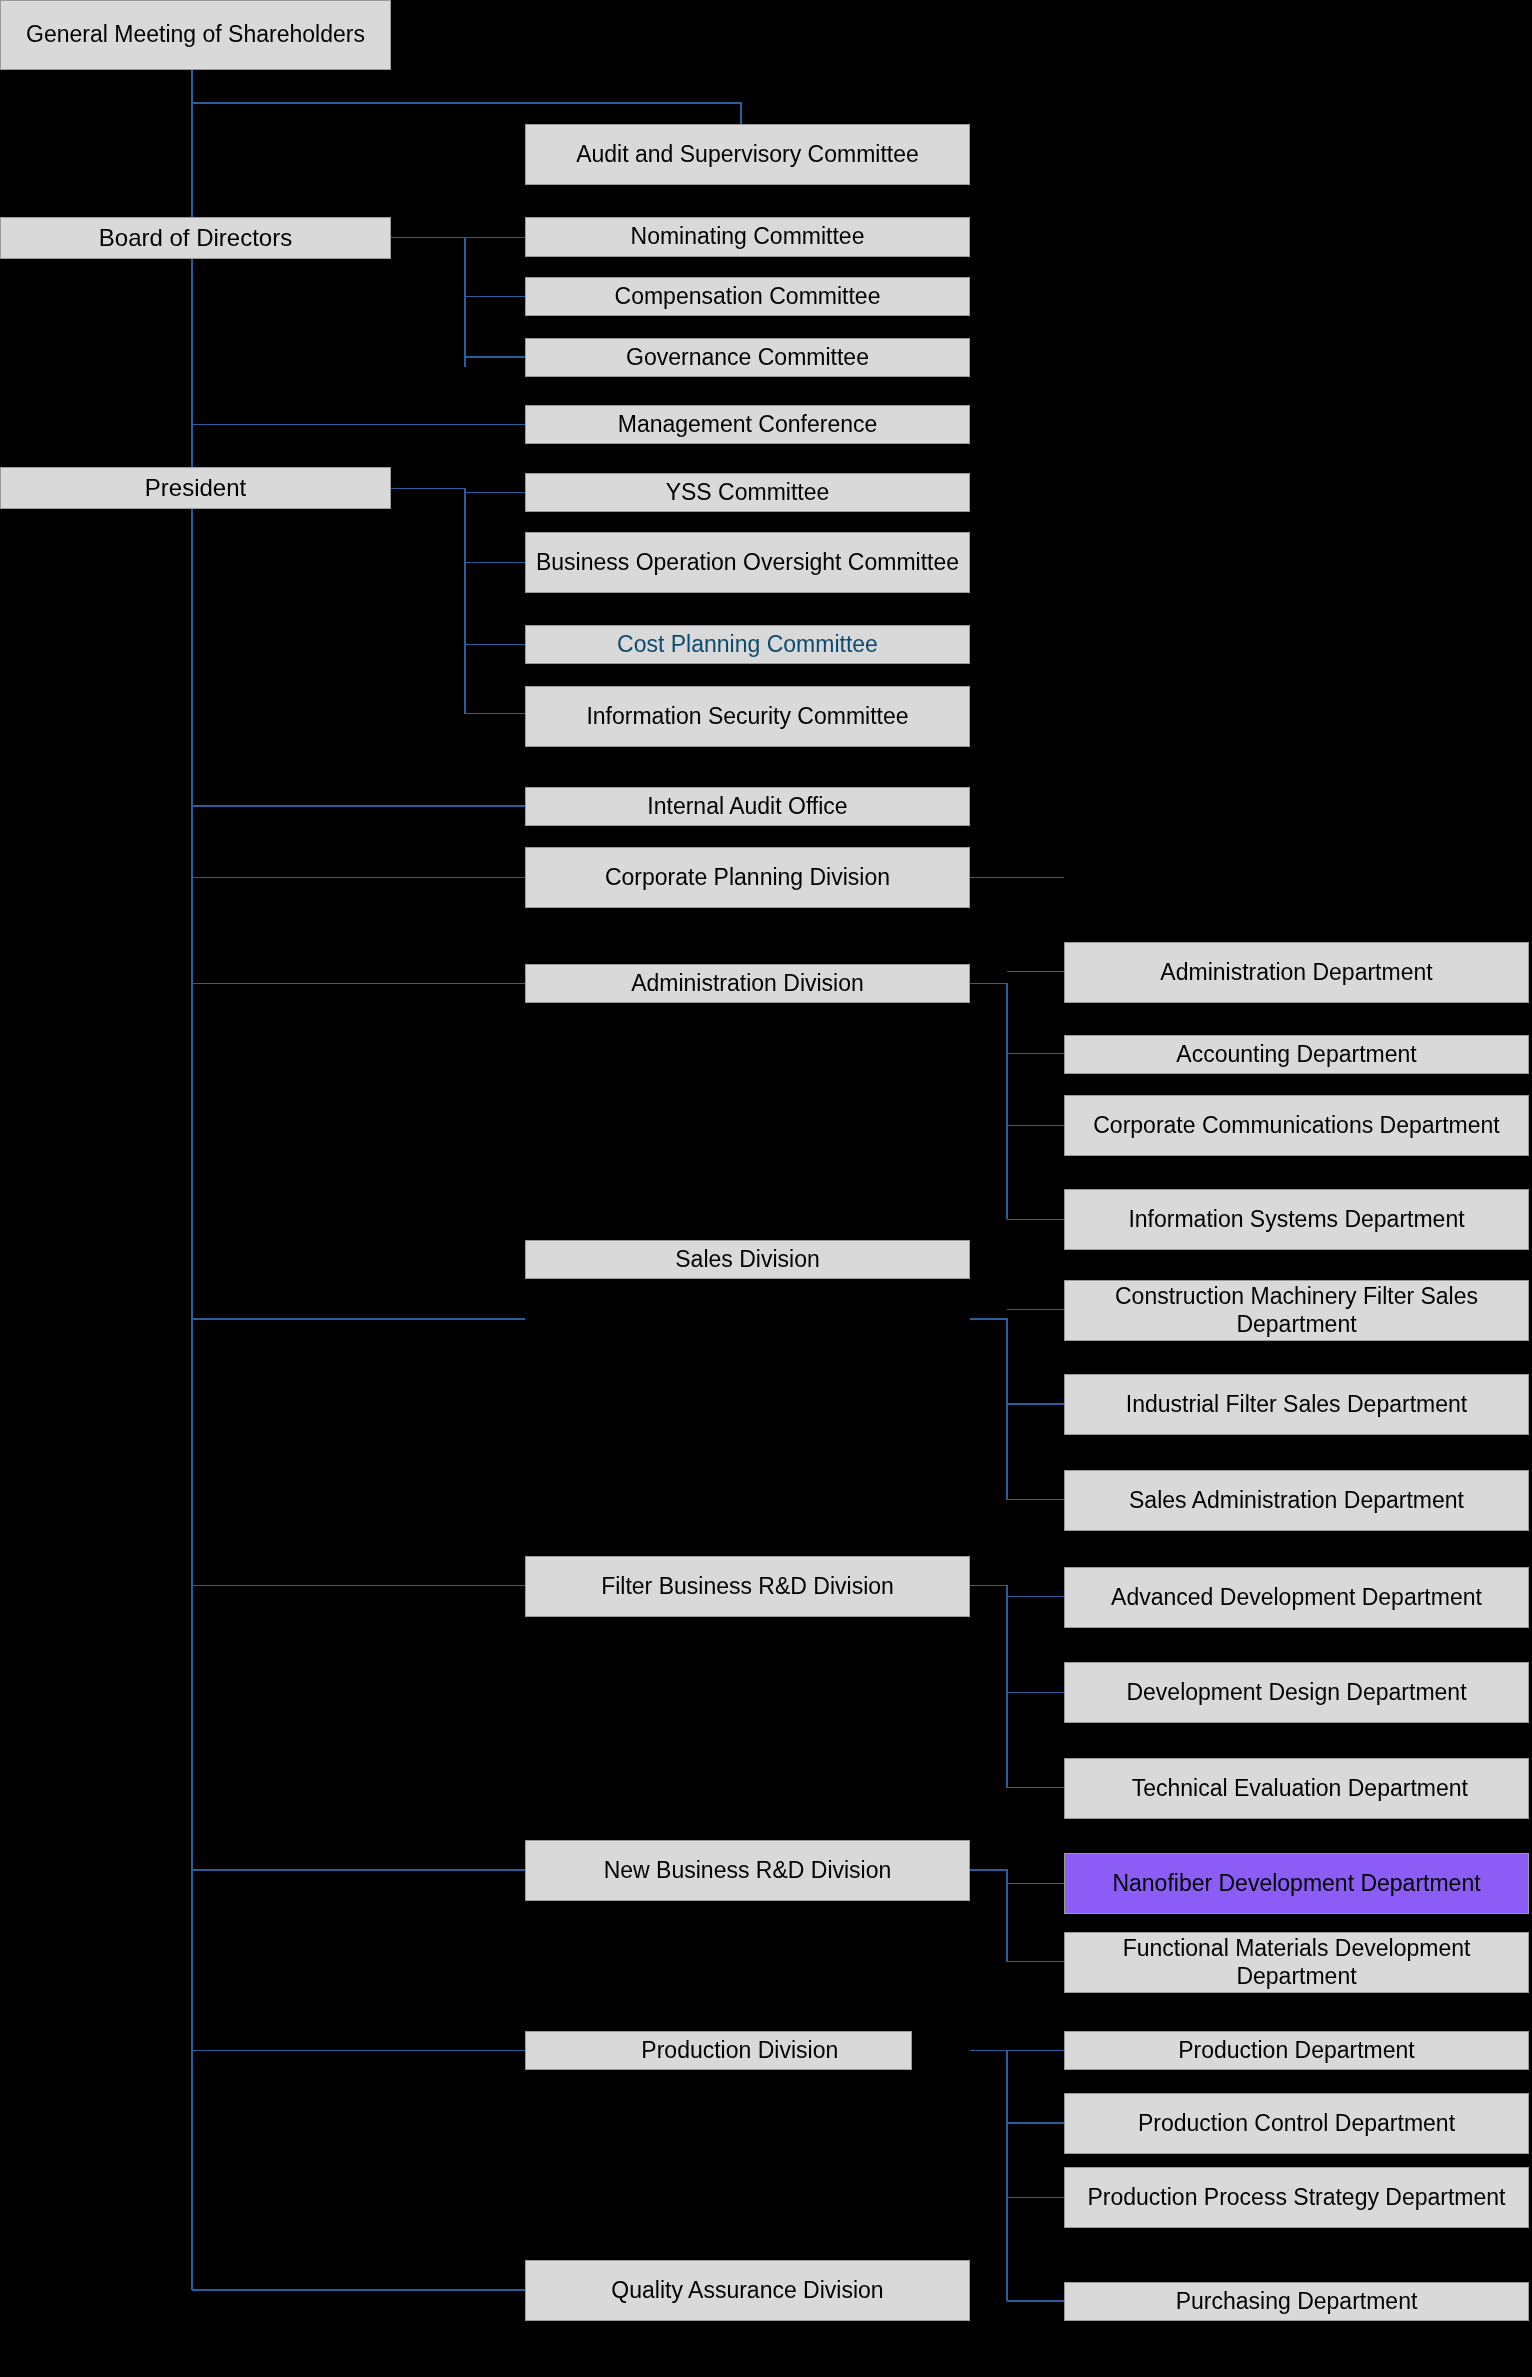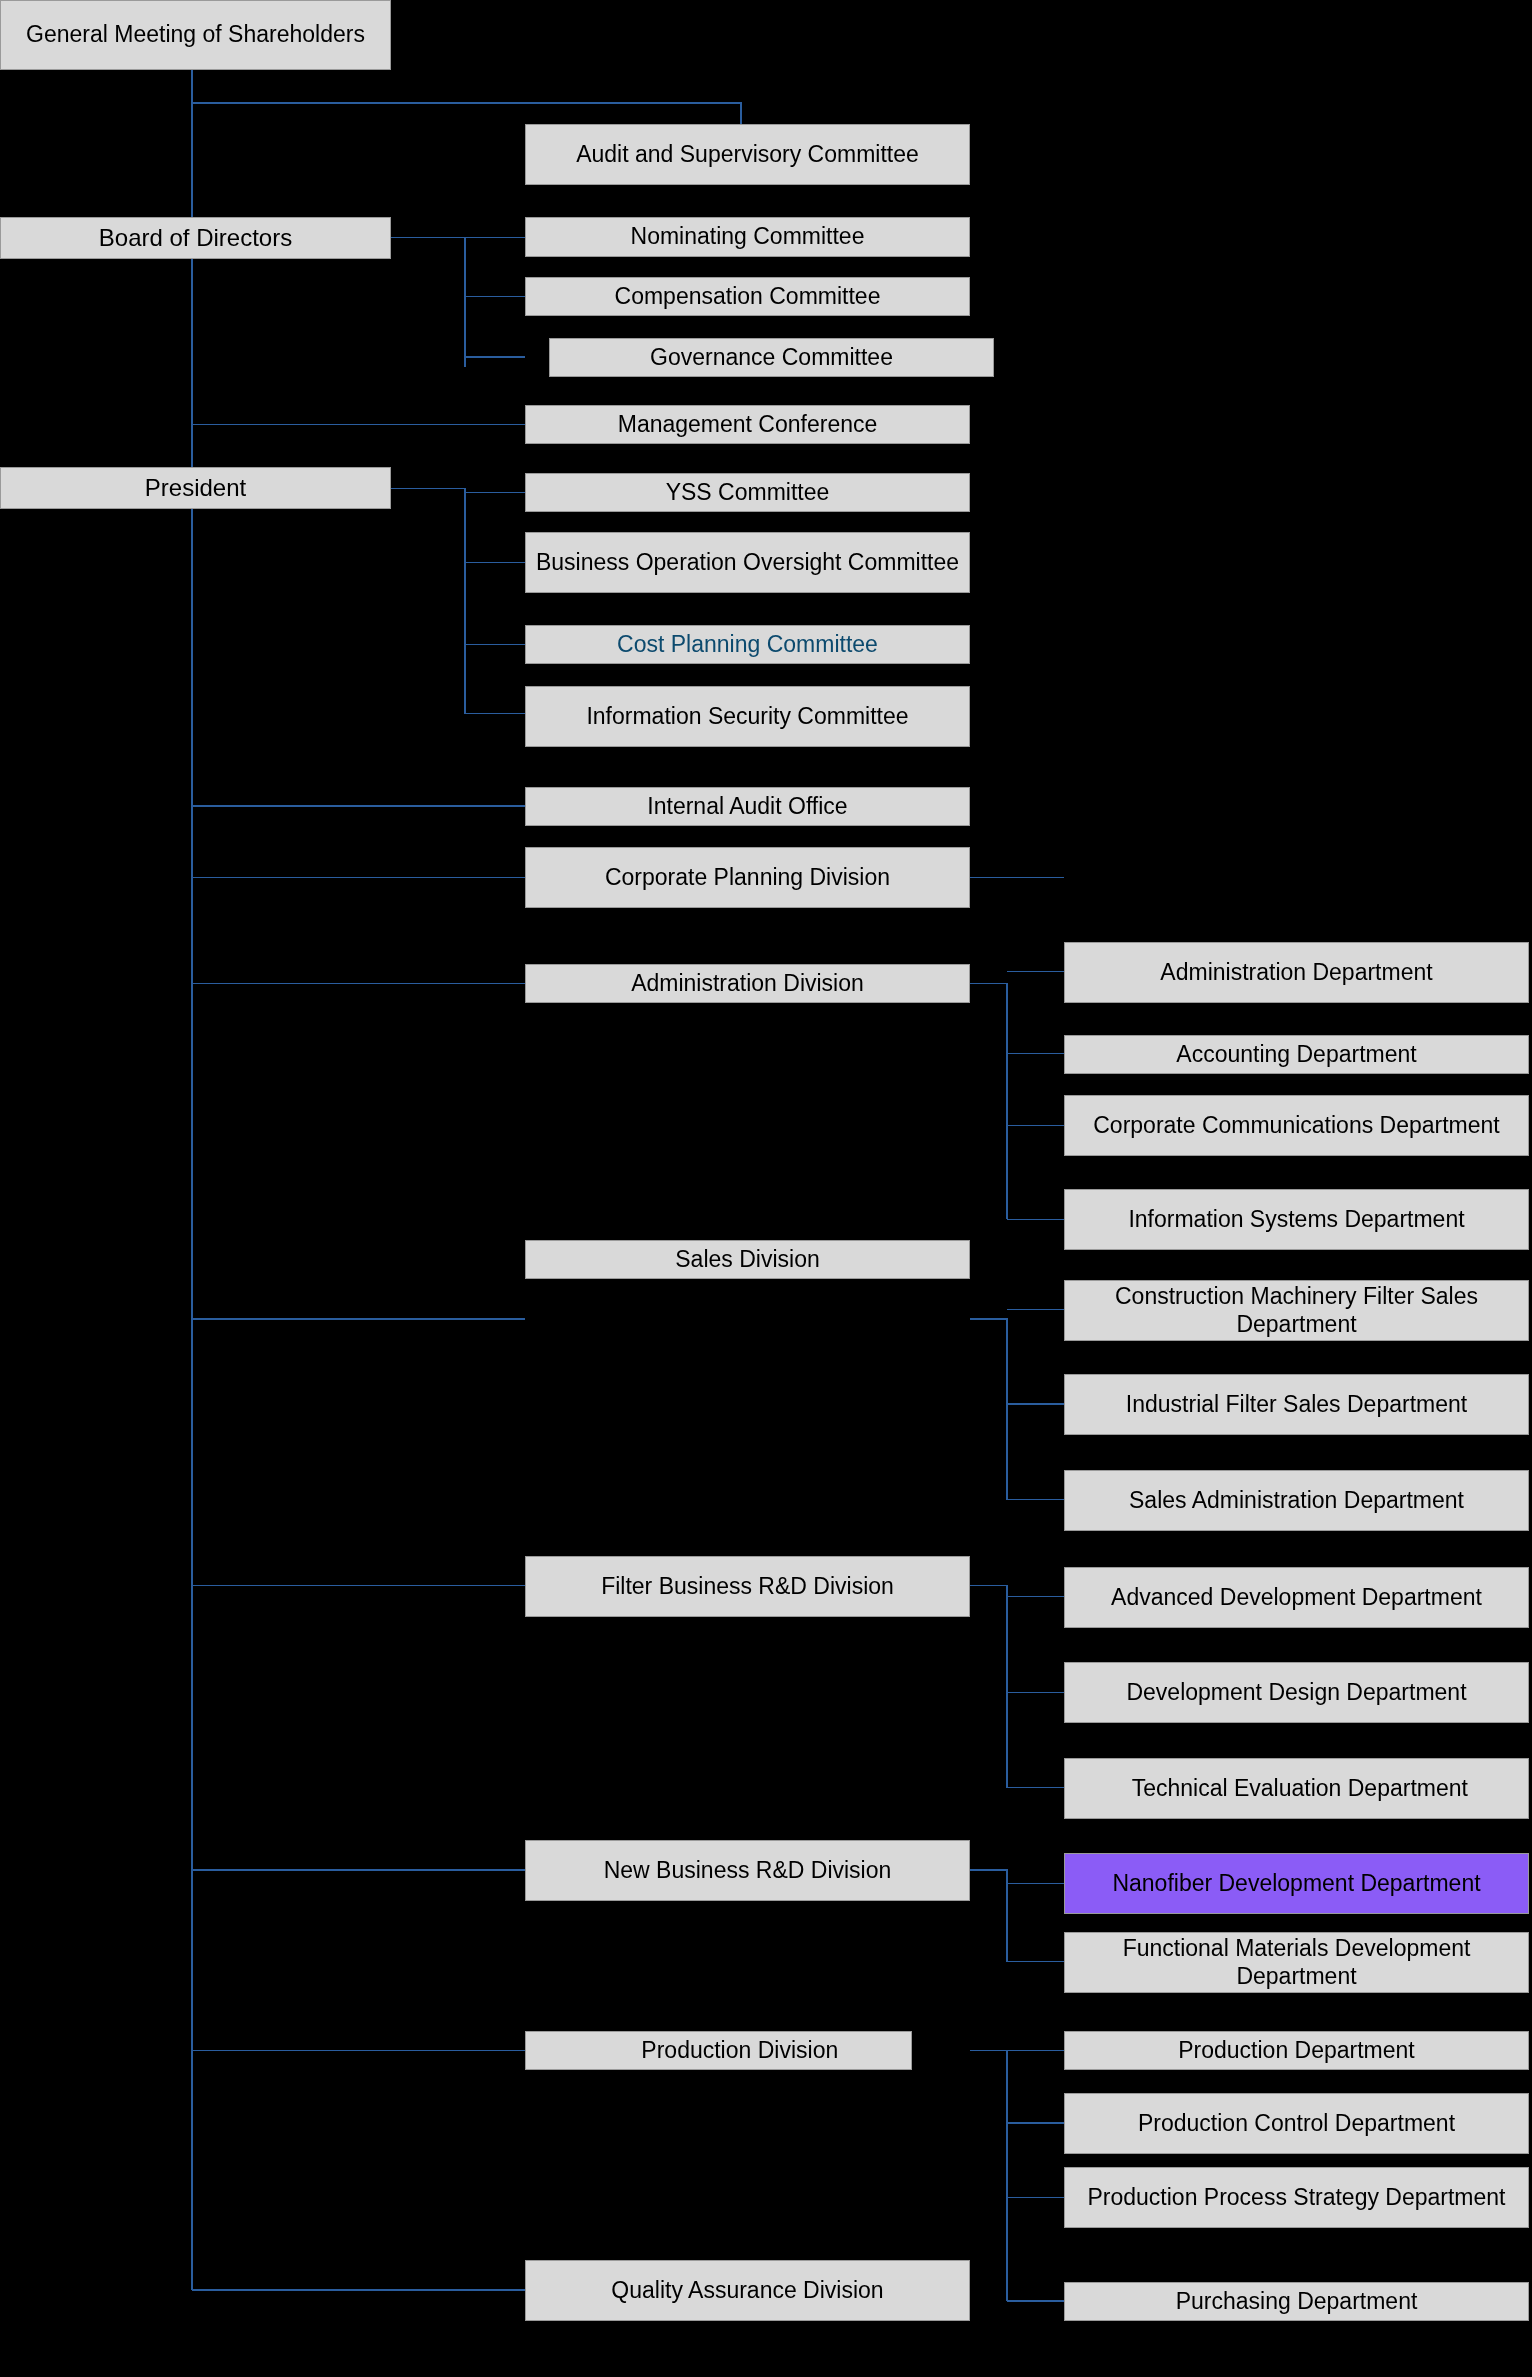--- a/index.html
+++ b/index.html
@@ -96,21 +96,21 @@
     </div>
     <div class="node" style="left: 525px; top: 124px; width: 445px; height: 61px; font-size: 23px; background: rgb(217, 217, 217); border-color: rgb(154, 154, 154); color: rgb(0, 0, 0);">
       <span>Audit and Supervisory Committee</span>
     </div>
     <div class="node" style="left: 525px; top: 217px; width: 445px; height: 40px; font-size: 23px; background: rgb(217, 217, 217); border-color: rgb(154, 154, 154); color: rgb(0, 0, 0);">
       <span>Nominating Committee</span>
     </div>
     <div class="node" style="left: 525px; top: 277px; width: 445px; height: 39px; font-size: 23px; background: rgb(217, 217, 217); border-color: rgb(154, 154, 154); color: rgb(0, 0, 0);">
       <span>Compensation Committee</span>
     </div>
-    <div class="node" style="left: 525px; top: 338px; width: 445px; height: 39px; font-size: 23px; background: rgb(217, 217, 217); border-color: rgb(154, 154, 154); color: rgb(0, 0, 0); margin-left: 24px;">
+    <div class="node" style="left: 525px; top: 338px; width: 445px; height: 39px; font-size: 23px; background: rgb(217, 217, 217); border-color: rgb(154, 154, 154); color: rgb(0, 0, 0);">
       <span>Governance Committee</span>
     </div>
     <div class="node" style="left: 525px; top: 405px; width: 445px; height: 39px; font-size: 23px; background: rgb(217, 217, 217); border-color: rgb(154, 154, 154); color: rgb(0, 0, 0);">
       <span>Management Conference</span>
     </div>
     <div class="node" style="left: 525px; top: 473px; width: 445px; height: 39px; font-size: 23px; background: rgb(217, 217, 217); border-color: rgb(154, 154, 154); color: rgb(0, 0, 0);">
       <span>YSS Committee</span>
     </div>
     <div class="node" style="left: 525px; top: 532px; width: 445px; height: 61px; font-size: 23px; background: rgb(217, 217, 217); border-color: rgb(154, 154, 154); color: rgb(0, 0, 0); text-align: right;">
       <span>Business Operation Oversight Committee</span>

